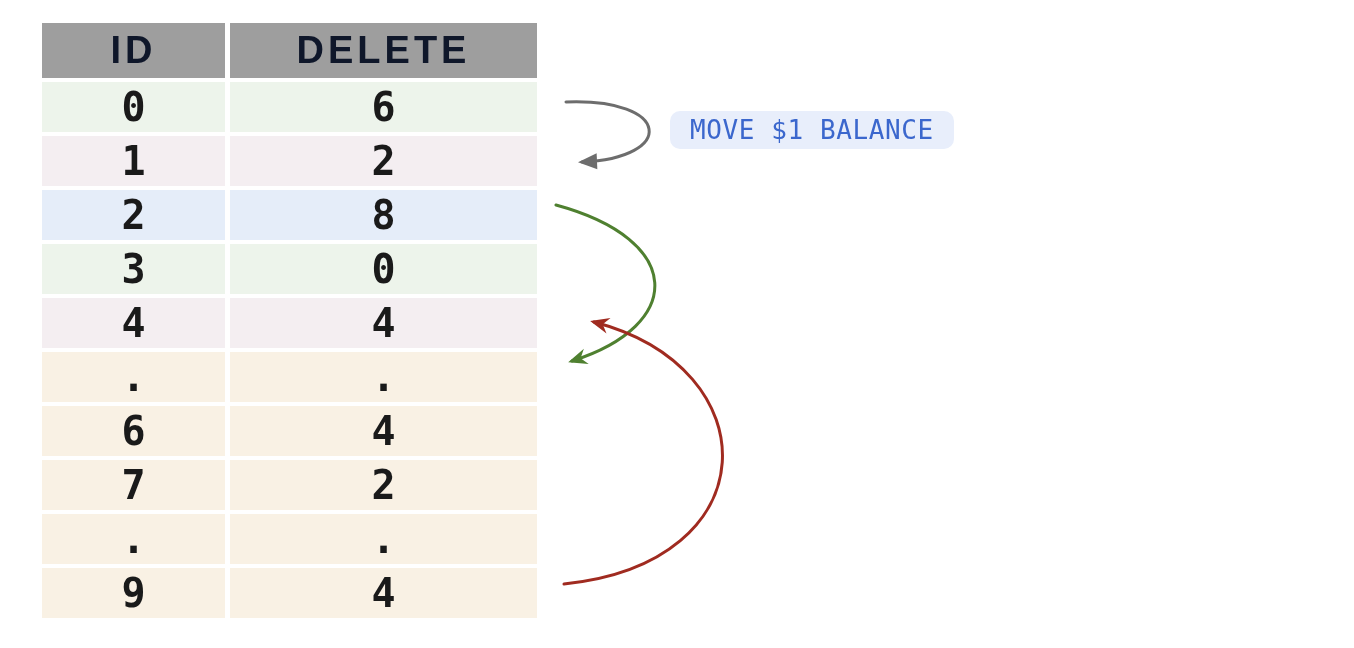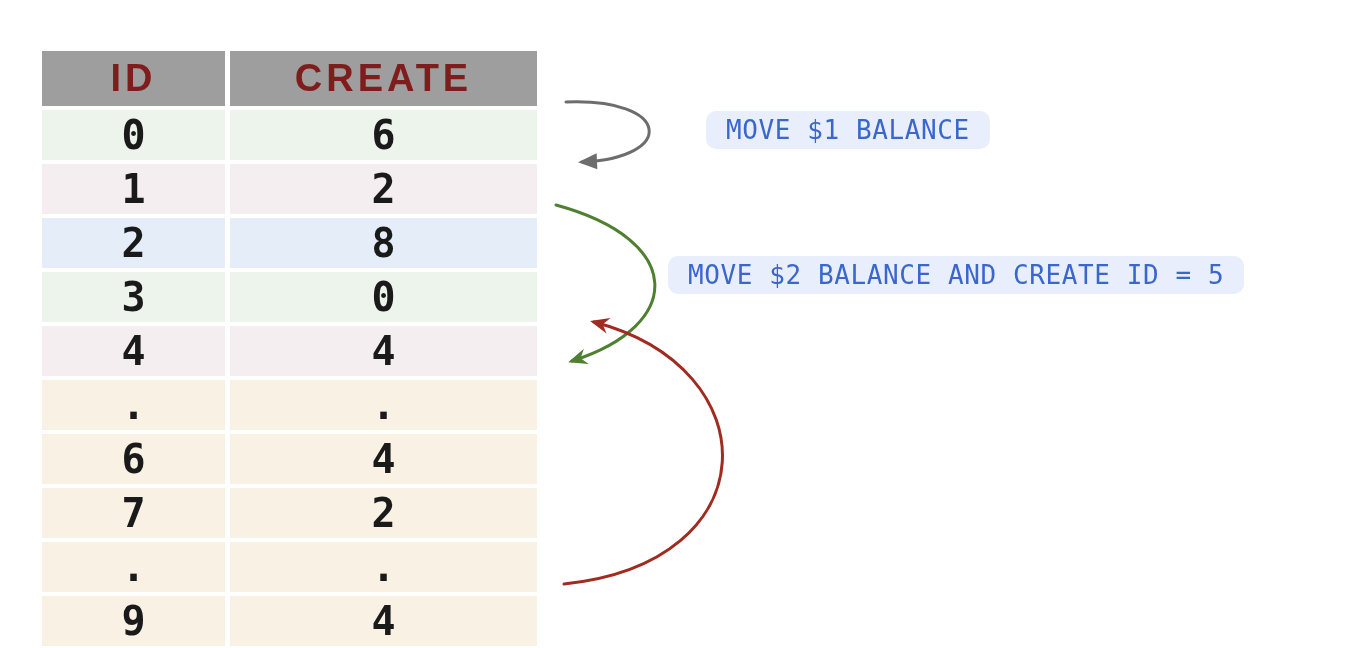--- a/index.html
+++ b/index.html
@@ -16,22 +16,21 @@
     display:grid;
     grid-template-columns:183px 307px;
     column-gap:5px;row-gap:4px;
   }
   .hcell{
     height:55px;
     background:var(--header-bg,#9e9e9e);
     display:flex;align-items:center;justify-content:center;
     font-family:"Liberation Sans", sans-serif;
     font-weight:bold;font-size:38px;letter-spacing:4px;
-    color:#7f1d1d;
-    margin-top:28px;
+    color:#0f172a;
   }
   .cell{
     height:50px;
     display:flex;align-items:center;justify-content:center;
     font-family:"DejaVu Sans Mono", monospace;
     font-weight:bold;font-size:40px;
     color:var(--cell-text,#1a1a1a);
   }
   .green{background:var(--row-green,#edf4eb);}
   .pink {background:var(--row-pink,#f4eef1);}
@@ -44,32 +43,32 @@
     position:absolute;
     height:38px;line-height:38px;
     padding:0 20px;
     border-radius:10px;
     background:var(--pill-bg,#e8eefb);
     color:var(--pill-text,#3b67cd);
     font-family:"DejaVu Sans Mono", monospace;
     font-size:26px;letter-spacing:0.6px;
     white-space:nowrap;
   }
-  .pill1{left:670px;top:111px;margin-left:36px;}
+  .pill1{left:670px;top:111px;}
   .pill2{left:668px;top:256px;}
   .pill3{left:735px;top:440px;}
 </style>
 </head>
 <body>
 
 <div class="canvas">
 
   <div class="ledger">
     <div class="hcell">ID</div>
-    <div class="hcell">CREATE</div>
+    <div class="hcell">DELETE</div>
 
   <div class="cell green">0</div>
       <div class="cell green">6</div>
       <div class="cell pink">1</div>
       <div class="cell pink">2</div>
       <div class="cell blue">2</div>
       <div class="cell blue">8</div>
       <div class="cell green">3</div>
       <div class="cell green">0</div>
       <div class="cell pink">4</div>
@@ -97,15 +96,14 @@
       <marker id="head-red" markerUnits="userSpaceOnUse" markerWidth="24" markerHeight="20" refX="17" refY="9" orient="auto">
         <path d="M2,1 L21,9 L2,17 L8,9 Z" fill="#a02b20"></path>
       </marker>
     </defs>
     <path d="M 566 102 C 672 98 676 158 582 162" fill="none" stroke-width="3" stroke-linecap="round" marker-end="url(#head-gray)" stroke="#6d6d6d"></path>
     <path d="M 556 205 C 685 240 685 325 572 361" fill="none" stroke-width="3" stroke-linecap="round" marker-end="url(#head-green)" stroke="#4f8030"></path>
     <path d="M 564 584 C 770 563 770 368 594 322" fill="none" stroke-width="3" stroke-linecap="round" marker-end="url(#head-red)" stroke="#a02b20"></path>
   </svg>
 
   <div class="pill pill1">MOVE $1 BALANCE</div>
-  <div class="pill pill2">MOVE $2 BALANCE AND CREATE ID = 5</div>
 
 </div>
 
 </body></html>

